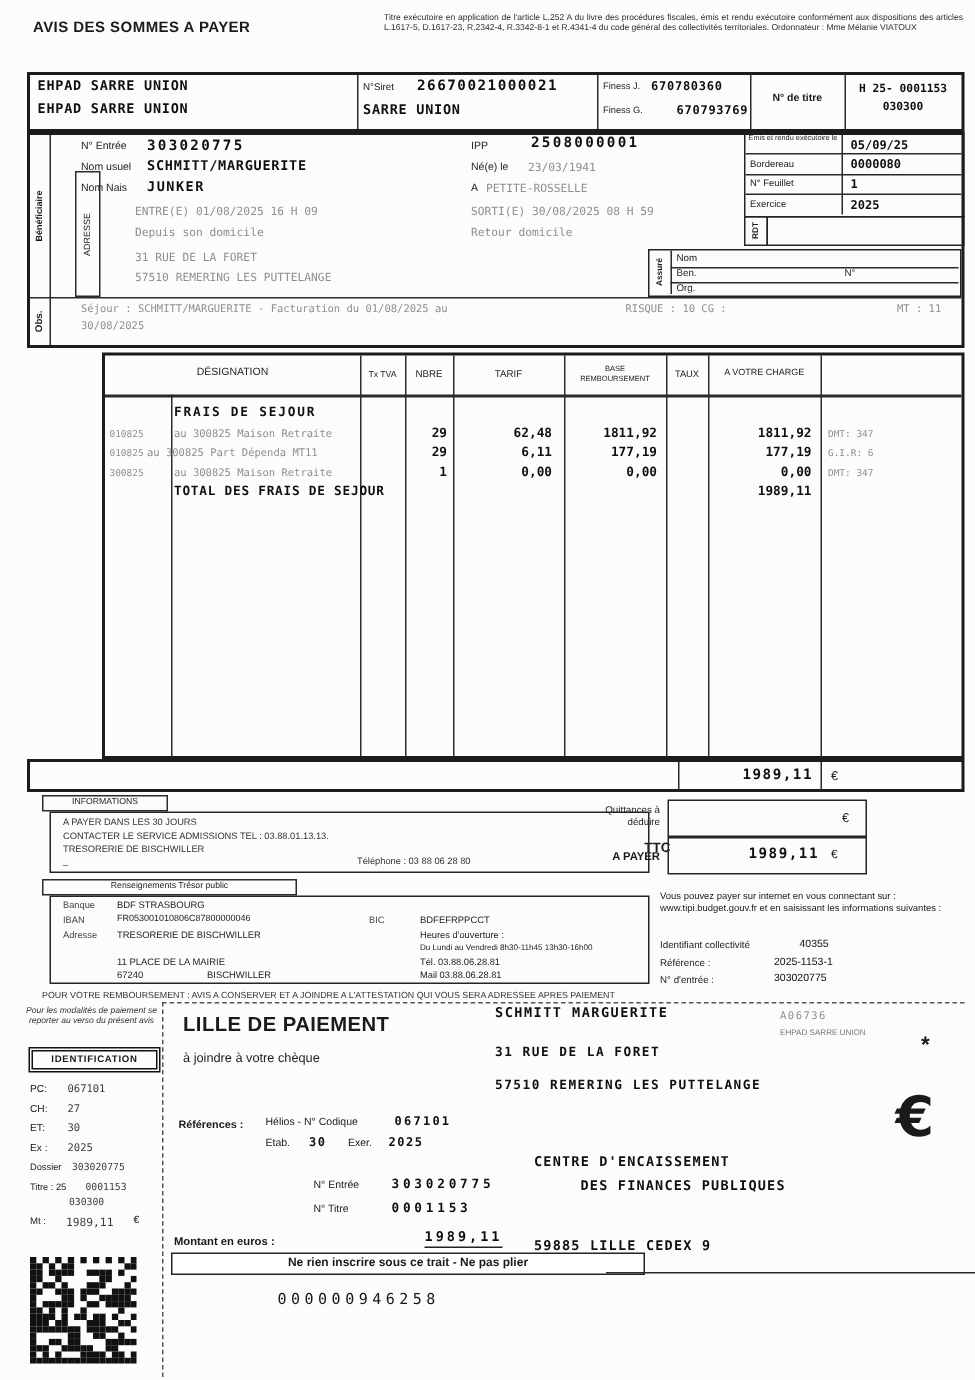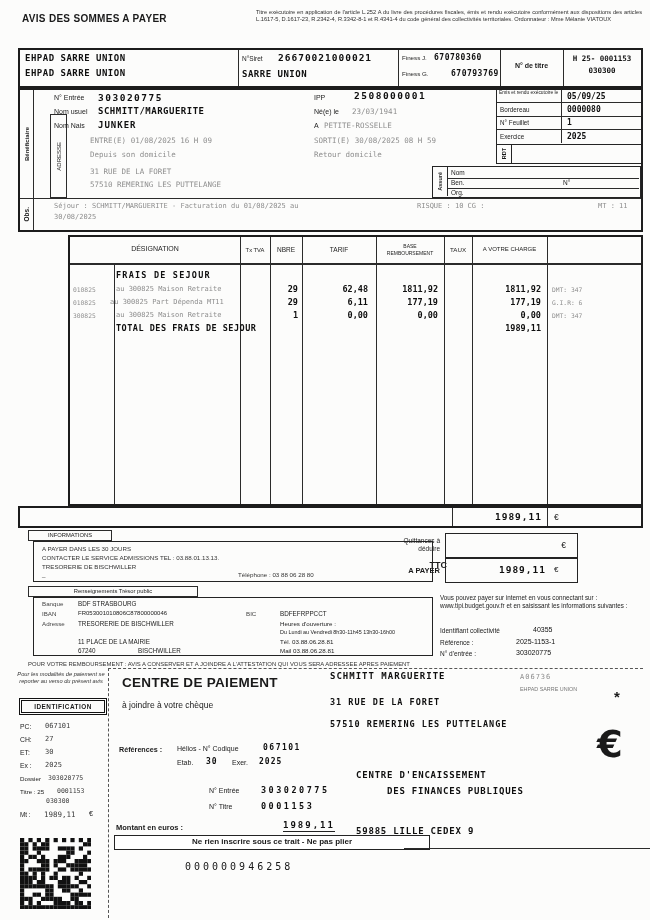--- a/index.html
+++ b/index.html
@@ -142,21 +142,21 @@
       <div class="a g" style="left:3px;top:49px;font-size:6.3px;">010825</div>
       <div class="a g" style="left:46px;top:48px;font-size:7px;">au 300825 Maison Retraite</div>
       <div class="a m r" style="left:200px;top:47px;width:28px;font-size:8.5px;">29</div>
       <div class="a m r" style="left:232px;top:47px;width:66px;font-size:8.5px;">62,48</div>
       <div class="a m r" style="left:306px;top:47px;width:62px;font-size:8.5px;">1811,92</div>
       <div class="a m r" style="left:402px;top:47px;width:69px;font-size:8.5px;">1811,92</div>
       <div class="a g" style="left:482px;top:49px;font-size:6.3px;">DMT: 347</div>
     </div>
     <div>
       <div class="a g" style="left:3px;top:62px;font-size:6.3px;">010825</div>
-      <div class="a g" style="left:40px;top:61px;font-size:7px;">au 300825 Part Dépenda MT11</div>
+      <div class="a g" style="left:28px;top:61px;font-size:7px;">au 300825 Part Dépenda MT11</div>
       <div class="a m r" style="left:200px;top:60px;width:28px;font-size:8.5px;">29</div>
       <div class="a m r" style="left:232px;top:60px;width:66px;font-size:8.5px;">6,11</div>
       <div class="a m r" style="left:306px;top:60px;width:62px;font-size:8.5px;">177,19</div>
       <div class="a m r" style="left:402px;top:60px;width:69px;font-size:8.5px;">177,19</div>
       <div class="a g" style="left:482px;top:62px;font-size:6.3px;">G.I.R: 6</div>
     </div>
     <div>
       <div class="a g" style="left:3px;top:75px;font-size:6.3px;">300825</div>
       <div class="a g" style="left:46px;top:74px;font-size:7px;">au 300825 Maison Retraite</div>
       <div class="a m r" style="left:200px;top:73px;width:28px;font-size:8.5px;">1</div>
@@ -414,21 +414,21 @@
         <rect x="37.8" y="67.2" width="4.2" height="4.2"></rect>
         <rect x="42.0" y="67.2" width="4.2" height="4.2"></rect>
         <rect x="46.2" y="67.2" width="4.2" height="4.2"></rect>
         <rect x="50.4" y="67.2" width="4.2" height="4.2"></rect>
         <rect x="54.6" y="67.2" width="4.2" height="4.2"></rect>
         <rect x="58.8" y="67.2" width="4.2" height="4.2"></rect>
         <rect x="63.0" y="67.2" width="4.2" height="4.2"></rect>
         <rect x="67.2" y="67.2" width="4.2" height="4.2"></rect>
       </svg></div>
 
-  <div class="a" style="left:122px;top:675px;font-size:13.5px;font-weight:bold;letter-spacing:.3px;">CENTRE DE PAIEMENT</div>
+  <div class="a" style="left:122px;top:675px;font-size:13.5px;font-weight:bold;letter-spacing:.3px;">LILLE DE PAIEMENT</div>
   <div class="a" style="left:122px;top:700px;font-size:8.5px;">à joindre à votre chèque</div>
 
   <div class="a" style="left:119px;top:745px;font-size:7.2px;font-weight:bold;">Références :</div>
   <div class="a" style="left:177px;top:745px;font-size:7px;">Hélios - N° Codique</div>
   <div class="a m" style="left:263px;top:743px;font-size:8px;letter-spacing:1.5px;">067101</div>
   <div class="a" style="left:177px;top:759px;font-size:7px;">Etab.</div>
   <div class="a m" style="left:206px;top:757px;font-size:8px;letter-spacing:1px;">30</div>
   <div class="a" style="left:232px;top:759px;font-size:7px;">Exer.</div>
   <div class="a m" style="left:259px;top:757px;font-size:8px;letter-spacing:1px;">2025</div>
   <div class="a" style="left:209px;top:787px;font-size:7px;">N° Entrée</div>

